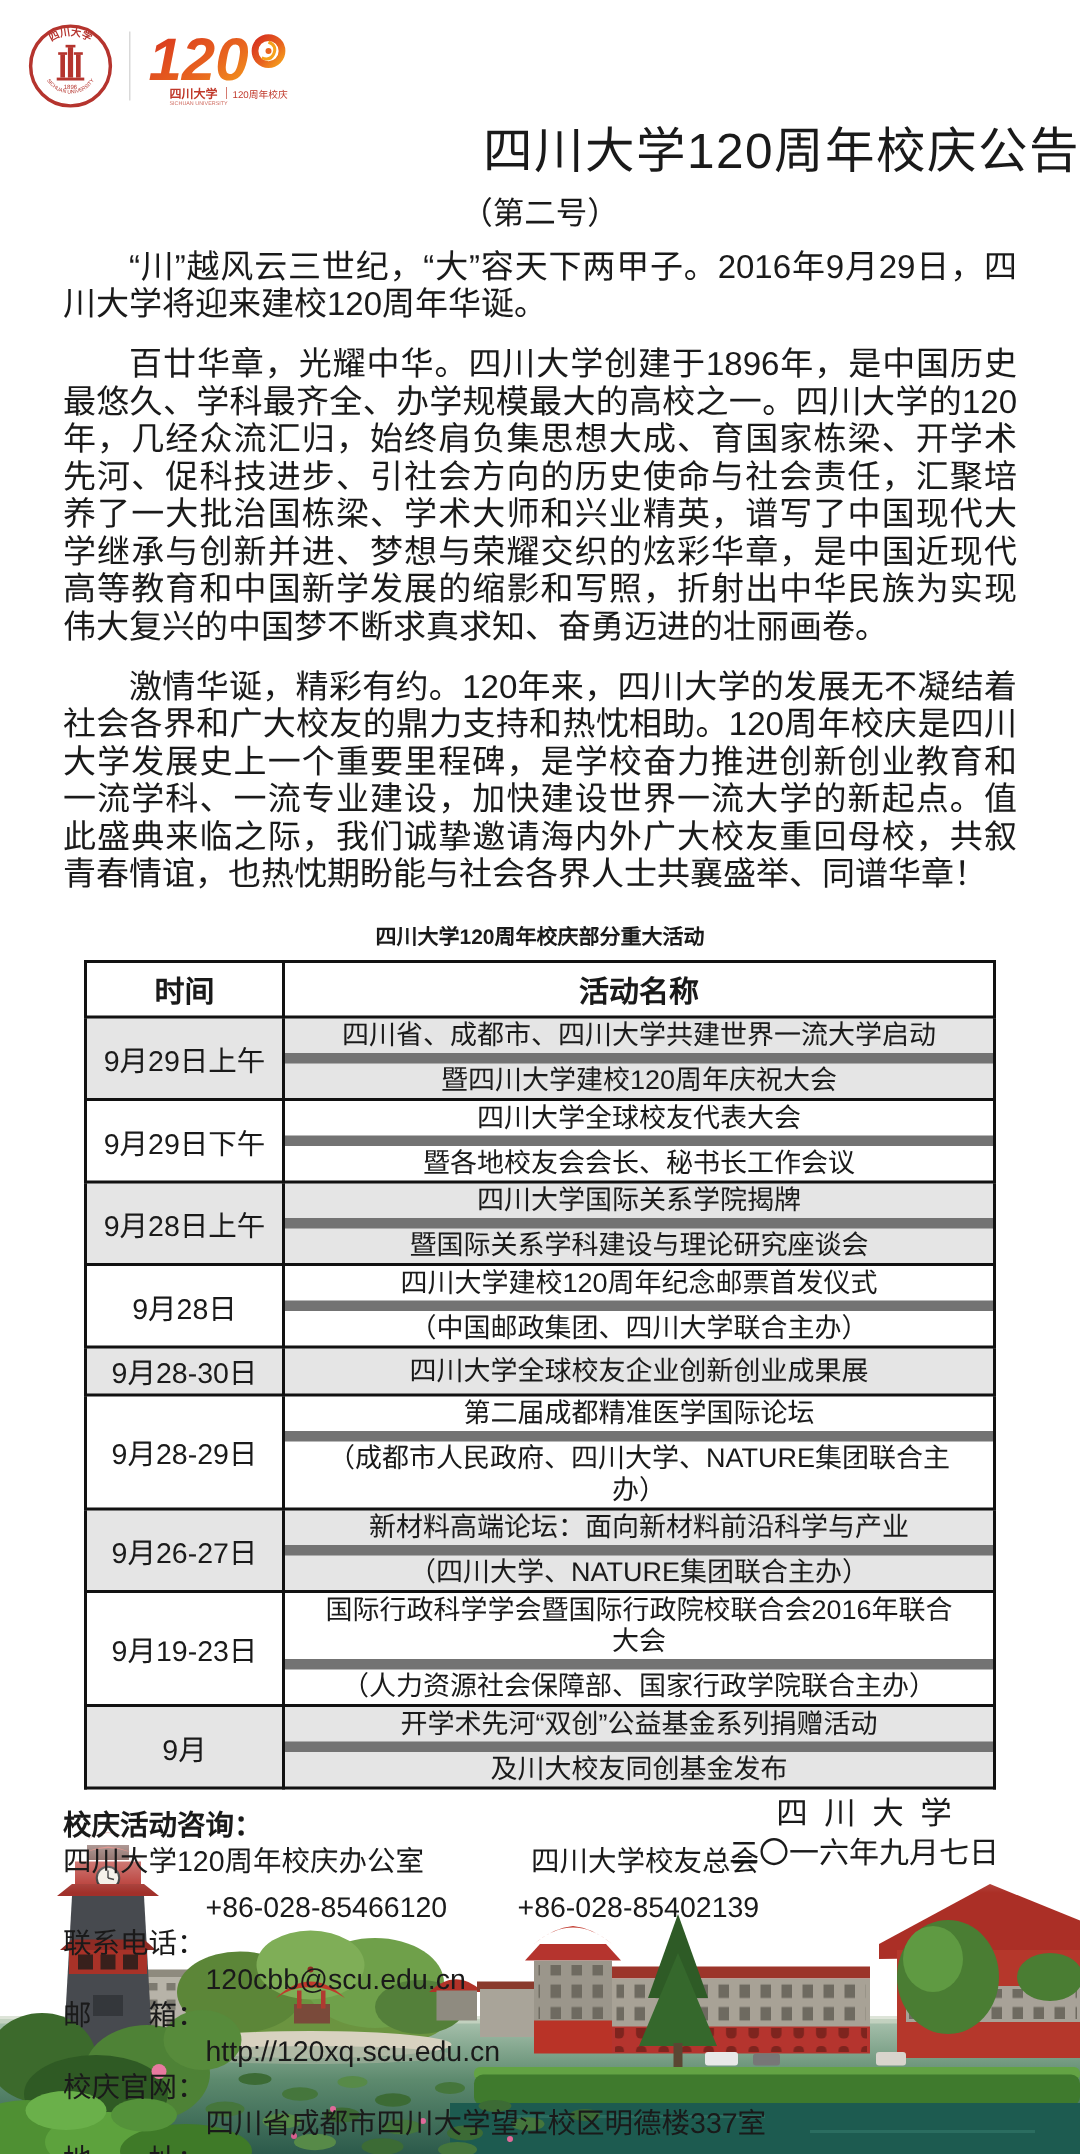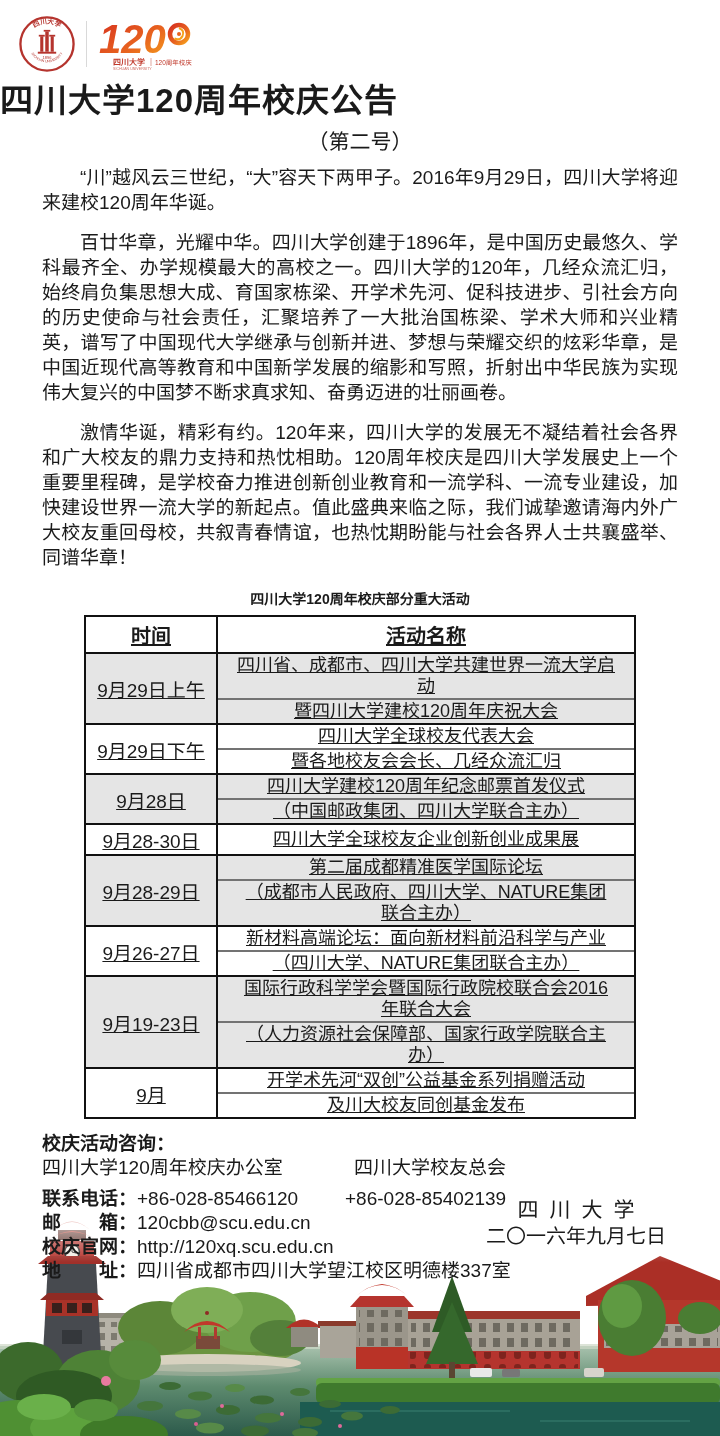--- a/index.html
+++ b/index.html
@@ -2,39 +2,39 @@
 <html lang="zh-CN"><head>
 <meta charset="utf-8">
 <style>
   html,body{margin:0;padding:0;background:#fff;}
   .page{position:relative;width:720px;height:1436px;background:#fff;overflow:hidden;
         font-family:"Liberation Sans","DejaVu Sans",sans-serif;color:#1a1a1a;}
   .masthead{display:flex;align-items:center;gap:10px;padding:14px 0 0 18px;height:60px;}
   .seal-svg{width:58px;height:58px;flex:0 0 auto;}
   .logo-divider{width:1px;height:46px;background:#d9d9d9;flex:0 0 auto;}
   .logo120-svg{width:138px;height:54px;flex:0 0 auto;}
-  h1.title{margin:0;font-size:33px;font-weight:700;text-align:left;letter-spacing:1px;}
+  h1.title{margin:0;font-size:33px;font-weight:400;text-align:right;letter-spacing:1px;}
   h2.subtitle{margin:3px 0 0;font-size:21px;font-weight:normal;text-align:center;}
   .content{width:636px;margin:10px auto 0;}
-  .para{font-size:19px;line-height:25px;text-indent:2em;text-align:justify;margin:0 0 15px;}
+  .para{font-size:22px;line-height:25px;text-indent:2em;text-align:justify;margin:0 0 15px;}
   .tbl-title{font-size:14px;font-weight:bold;text-align:center;margin:18px 0 7px;}
-  table.sched{border-collapse:collapse;margin:0 auto;width:552px;table-layout:fixed;text-decoration:underline;}
+  table.sched{border-collapse:collapse;margin:0 auto;width:608px;table-layout:fixed;}
   table.sched th,table.sched td{border:2px solid #111;}
   table.sched th{font-size:20px;padding:3px 0;background:#fff;}
   th.col-time,td.time{width:130px;}
   td.time{text-align:center;font-size:19px;font-weight:normal;}
   td.act{text-align:center;font-size:18px;padding:0;}
   td.act .line{padding:1px 19px;line-height:21px;}
-  td.act .line + .line{border-top:2px solid #737373;}
+  td.act .line + .line{border-top:7px solid #737373;}
   tbody tr:nth-child(odd){background:#e5e5e5;}
   .contact{margin:13px 0 0 42px;font-size:19px;line-height:24px;position:relative;z-index:4;}
   .c-heading{font-weight:bold;}
   .c-row{display:flex;}
   .c-gap{height:7px;}
-  .c-label{font-weight:bold;white-space:pre;}
+  .c-label{font-weight:normal;white-space:pre;margin-top:24px;}
   .v1-wide{display:inline-block;width:312px;}
   .v1{display:inline-block;width:208px;}
   .signature{position:absolute;top:1197px;right:54px;text-align:center;z-index:5;}
   .sig-name{font-size:21px;letter-spacing:11px;margin-right:-11px;line-height:26px;}
   .sig-date{font-size:20px;line-height:26px;}
   .photo{position:absolute;left:0;top:1200px;width:720px;height:236px;z-index:1;}
   .photo svg{display:block;width:720px;height:236px;}
 </style>
 </head>
 <body>
@@ -109,21 +109,28 @@
         <td class="time">9月29日上午</td>
         <td class="act">
           <div class="line">四川省、成都市、四川大学共建世界一流大学启动</div>
           <div class="line">暨四川大学建校120周年庆祝大会</div>
         </td>
       </tr>
       <tr>
         <td class="time">9月29日下午</td>
         <td class="act">
           <div class="line">四川大学全球校友代表大会</div>
-          <div class="line">暨各地校友会会长、几经众流汇归</div>
+          <div class="line">暨各地校友会会长、秘书长工作会议</div>
+        </td>
+      </tr>
+      <tr>
+        <td class="time">9月28日上午</td>
+        <td class="act">
+          <div class="line">四川大学国际关系学院揭牌</div>
+          <div class="line">暨国际关系学科建设与理论研究座谈会</div>
         </td>
       </tr>
       <tr>
         <td class="time">9月28日</td>
         <td class="act">
           <div class="line">四川大学建校120周年纪念邮票首发仪式</div>
           <div class="line">（中国邮政集团、四川大学联合主办）</div>
         </td>
       </tr>
       <tr>

